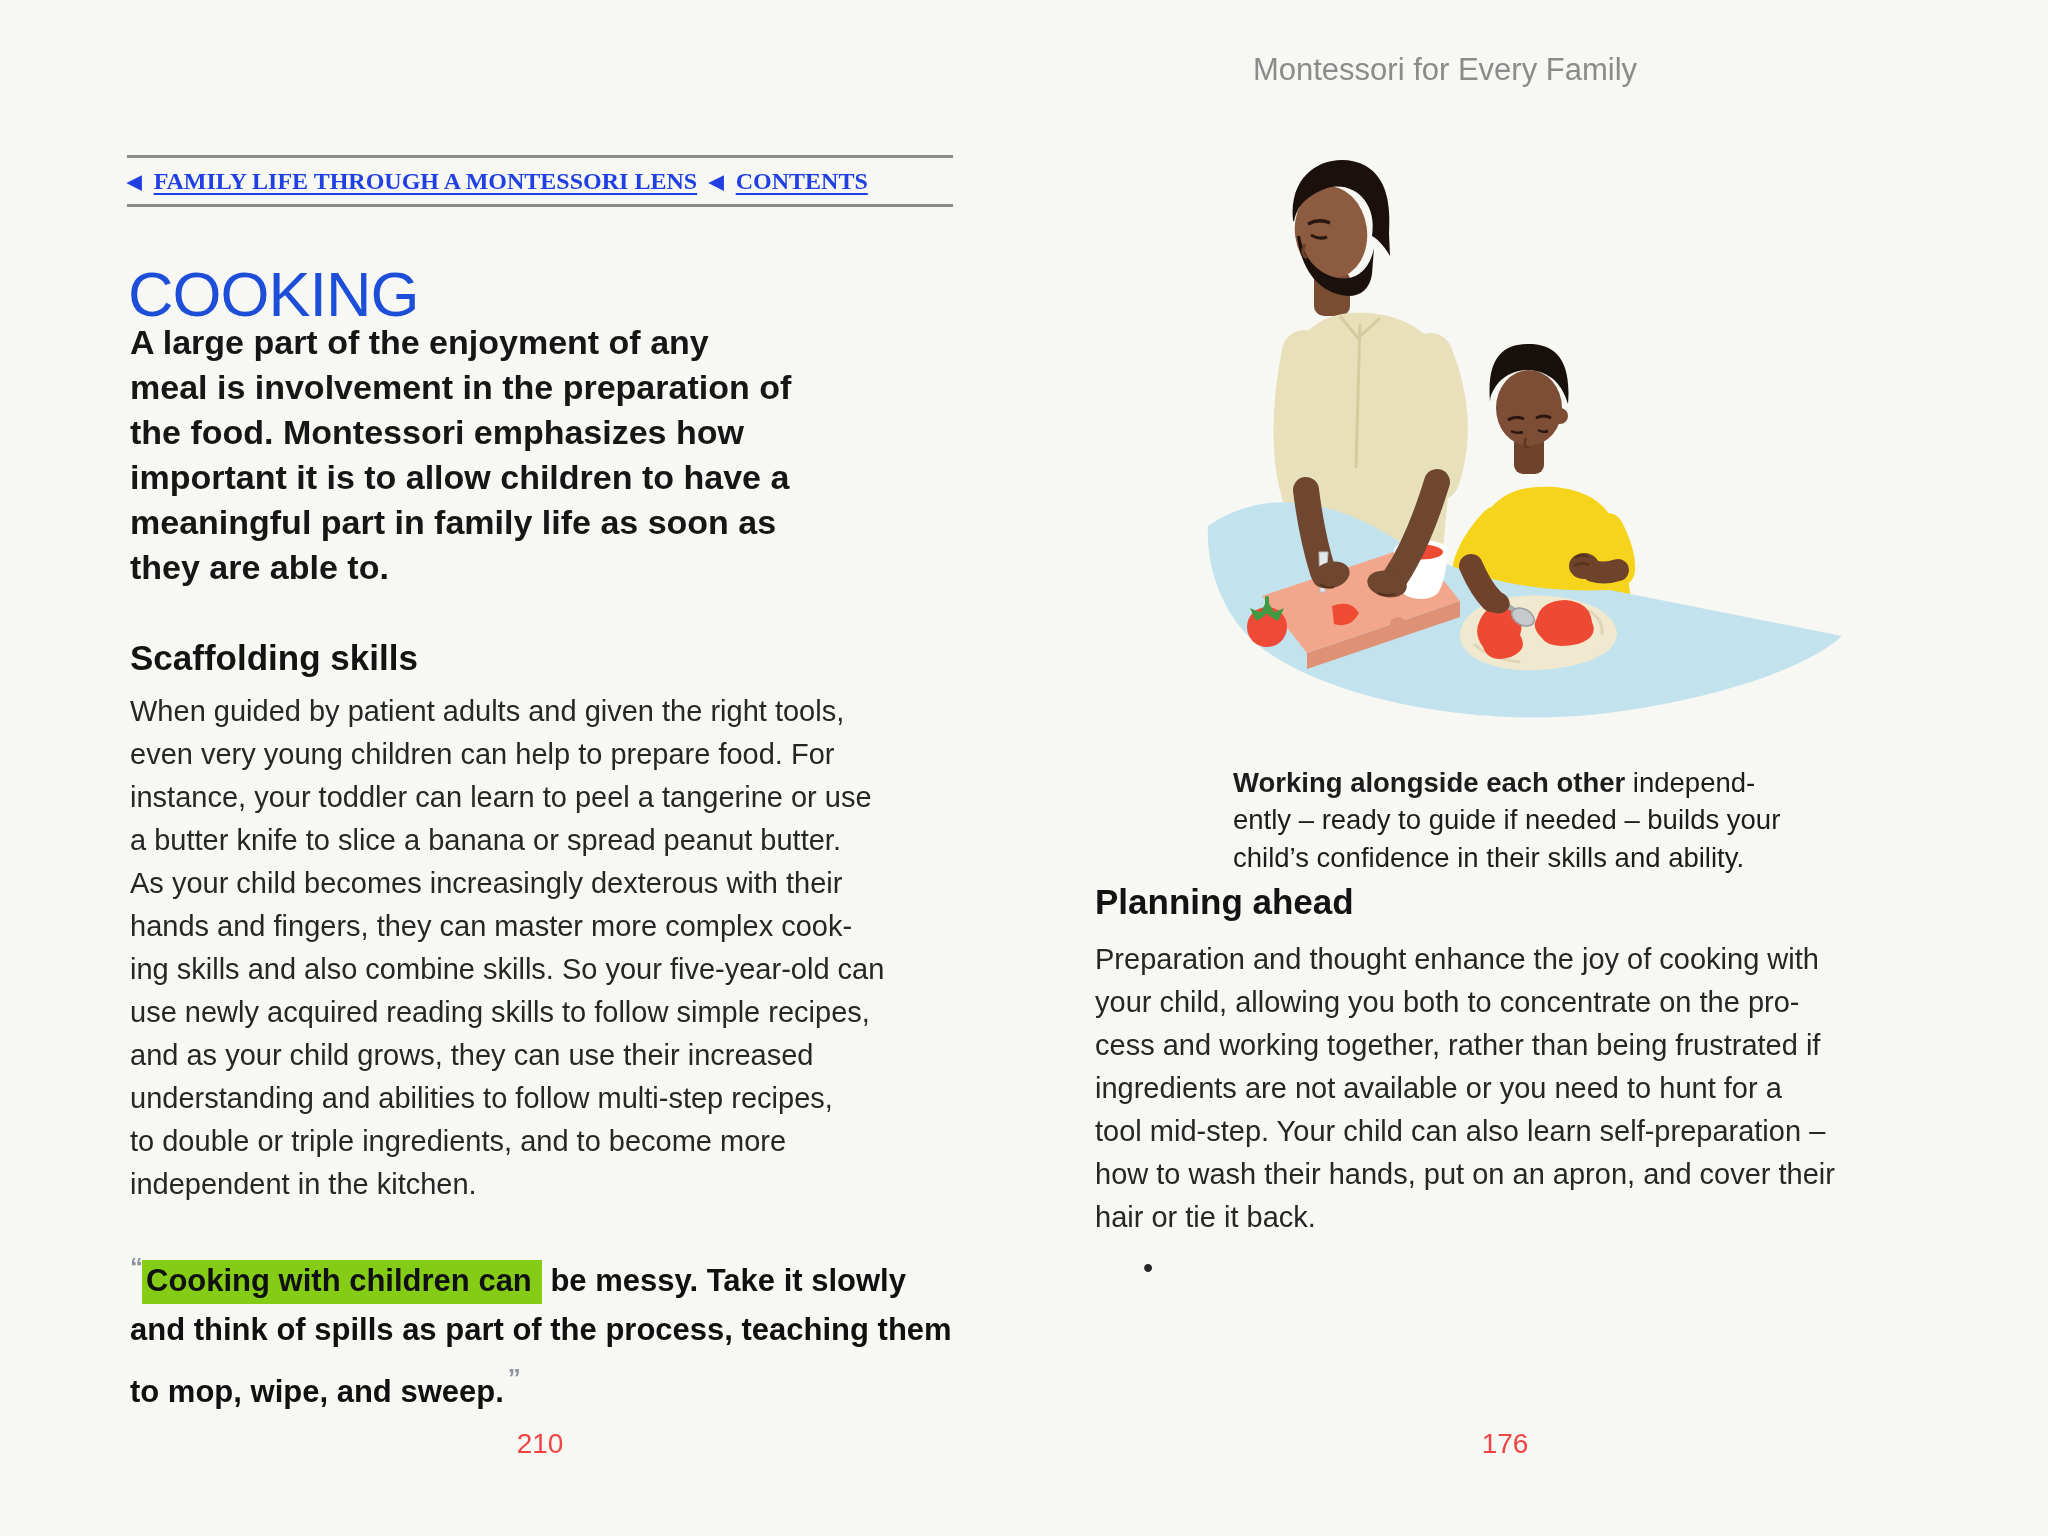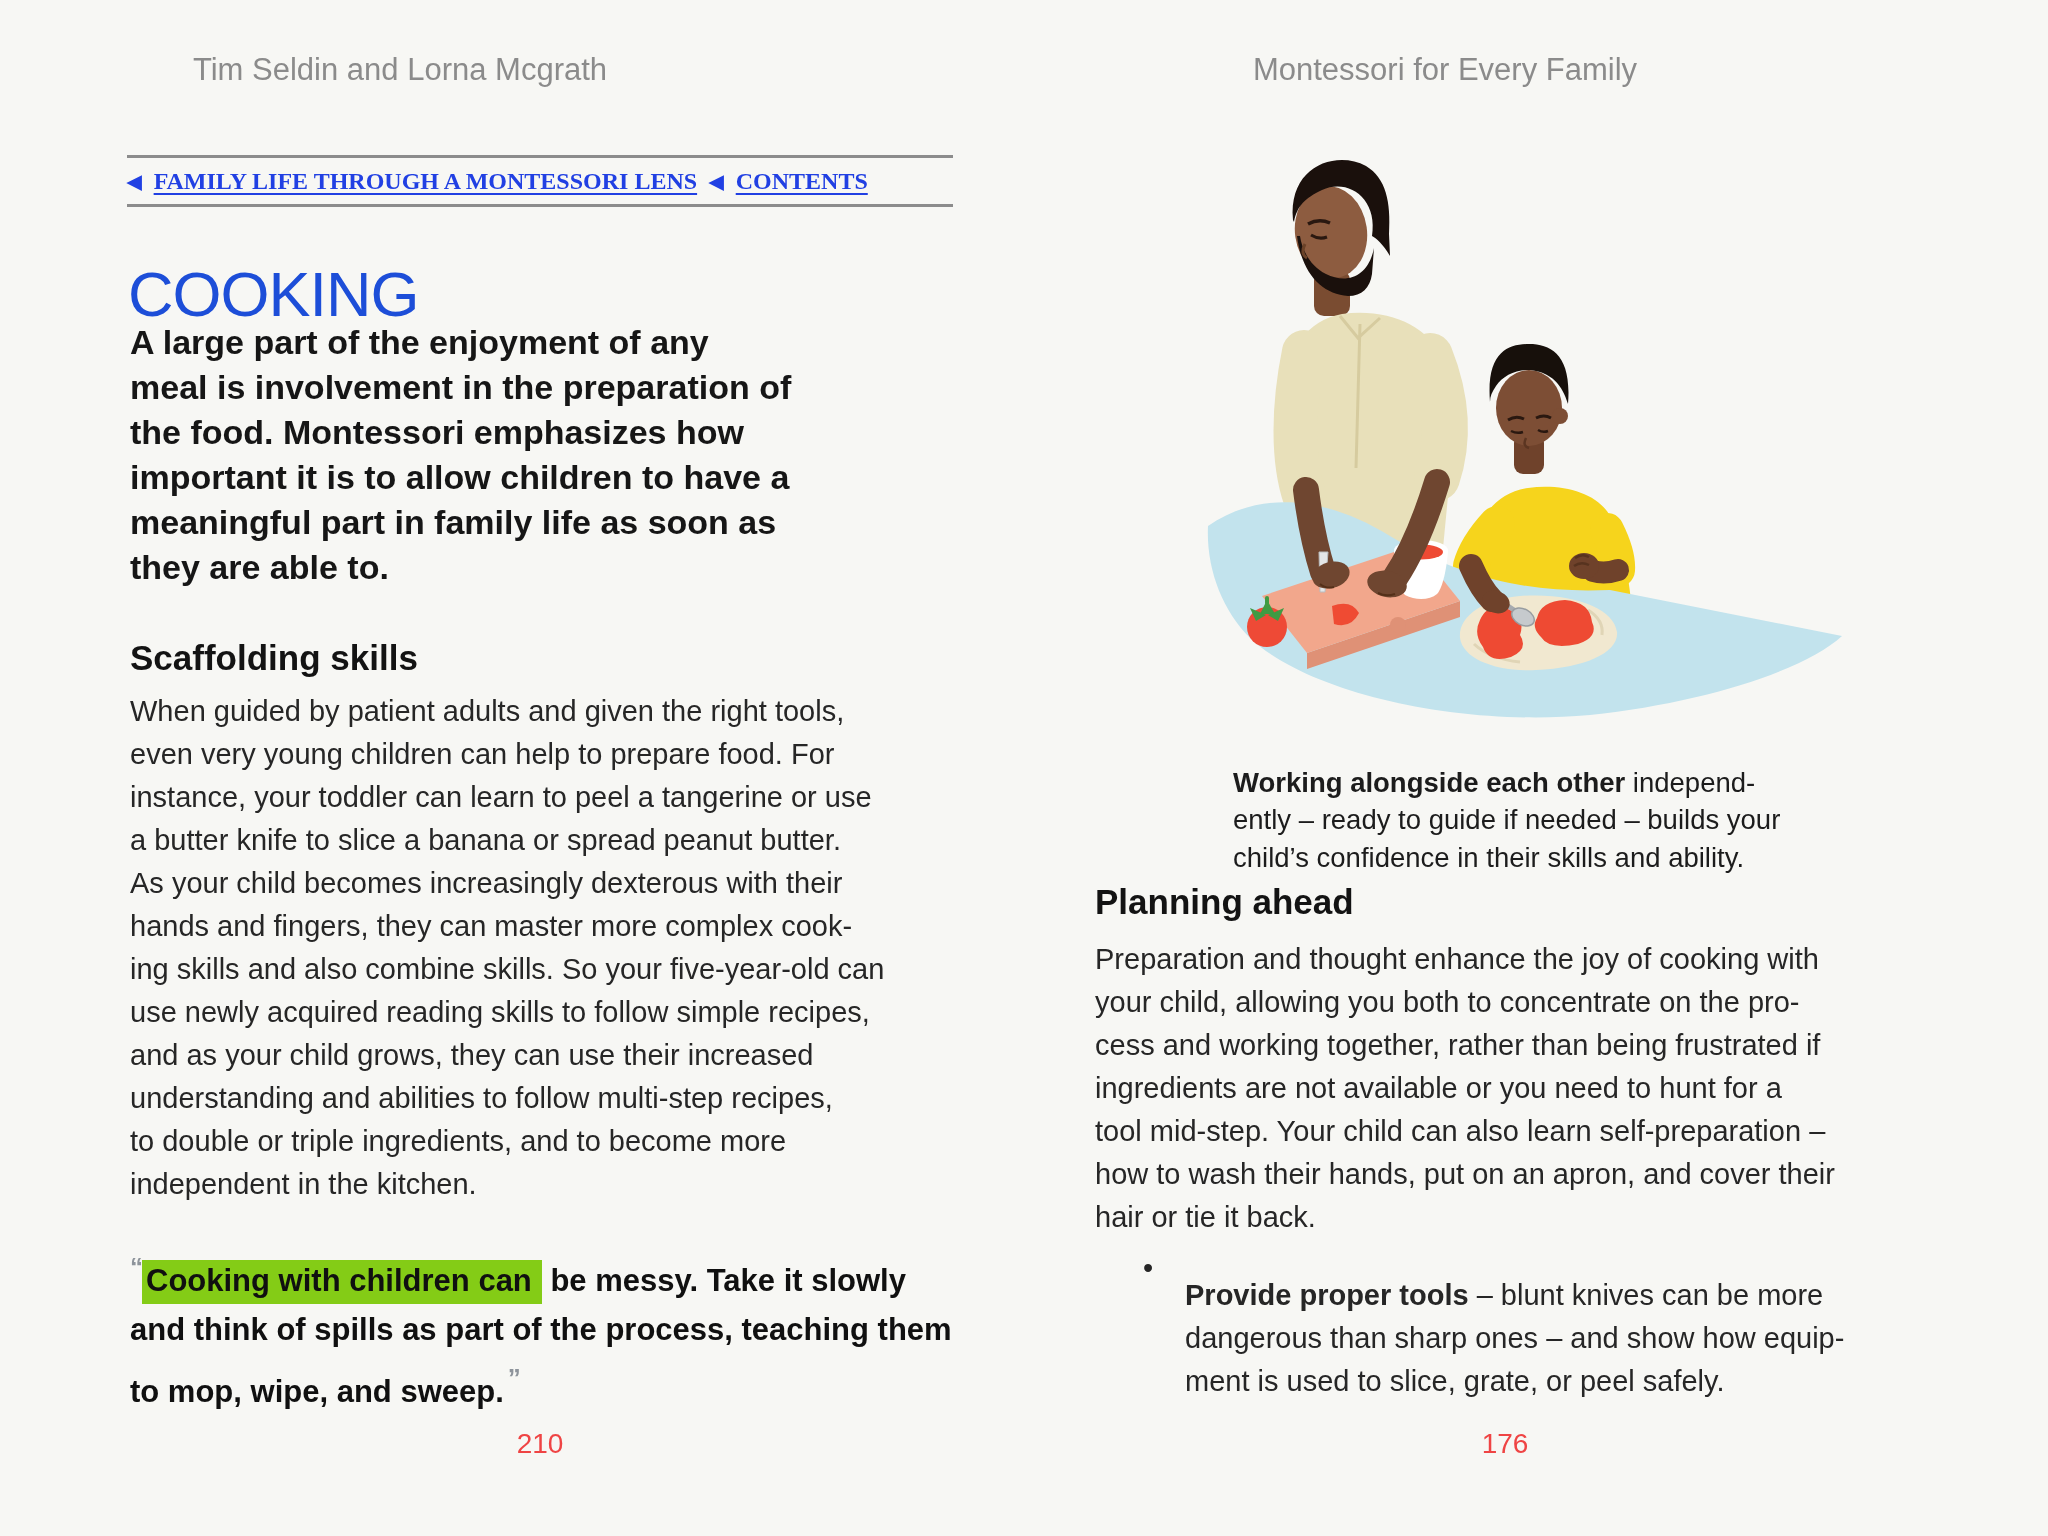--- a/index.html
+++ b/index.html
@@ -50,21 +50,20 @@
   .pagenum.left{left:540px;}
   .pagenum.right{left:1505px;}
 
   .illo{position:absolute;left:1190px;top:138px;width:670px;height:615px;}
 </style>
 </head>
 <body>
 
 <div class="screen">
 
-  <div class="running-head left">Tim Seldin and Lorna Mcgrath</div>
   <div class="running-head right">Montessori for Every Family</div>
 
   <div class="navbar">
       <span class="tri">◀</span>
       <span class="navlink">FAMILY LIFE THROUGH A MONTESSORI LENS</span>
       <span class="tri">◀</span>
       <span class="navlink">CONTENTS</span>
     </div>
 
   <div class="book-title">COOKING</div>
@@ -183,19 +182,16 @@
   <div class="h2 right">Planning ahead</div>
   <div class="bodytext right">Preparation and thought enhance the joy of cooking with
 your child, allowing you both to concentrate on the pro-
 cess and working together, rather than being frustrated if
 ingredients are not available or you need to hunt for a
 tool mid-step. Your child can also learn self-preparation –
 how to wash their hands, put on an apron, and cover their
 hair or tie it back.</div>
 
   <span class="bullet-dot">•</span>
-  <p class="bullet-item"><b class="bold-run">Provide proper tools</b><span> – blunt knives can be more
-dangerous than sharp ones – and show how equip-
-ment is used to slice, grate, or peel safely.</span></p>
 
   <div class="pagenum right">176</div>
 
 </div>
 
 </body></html>

